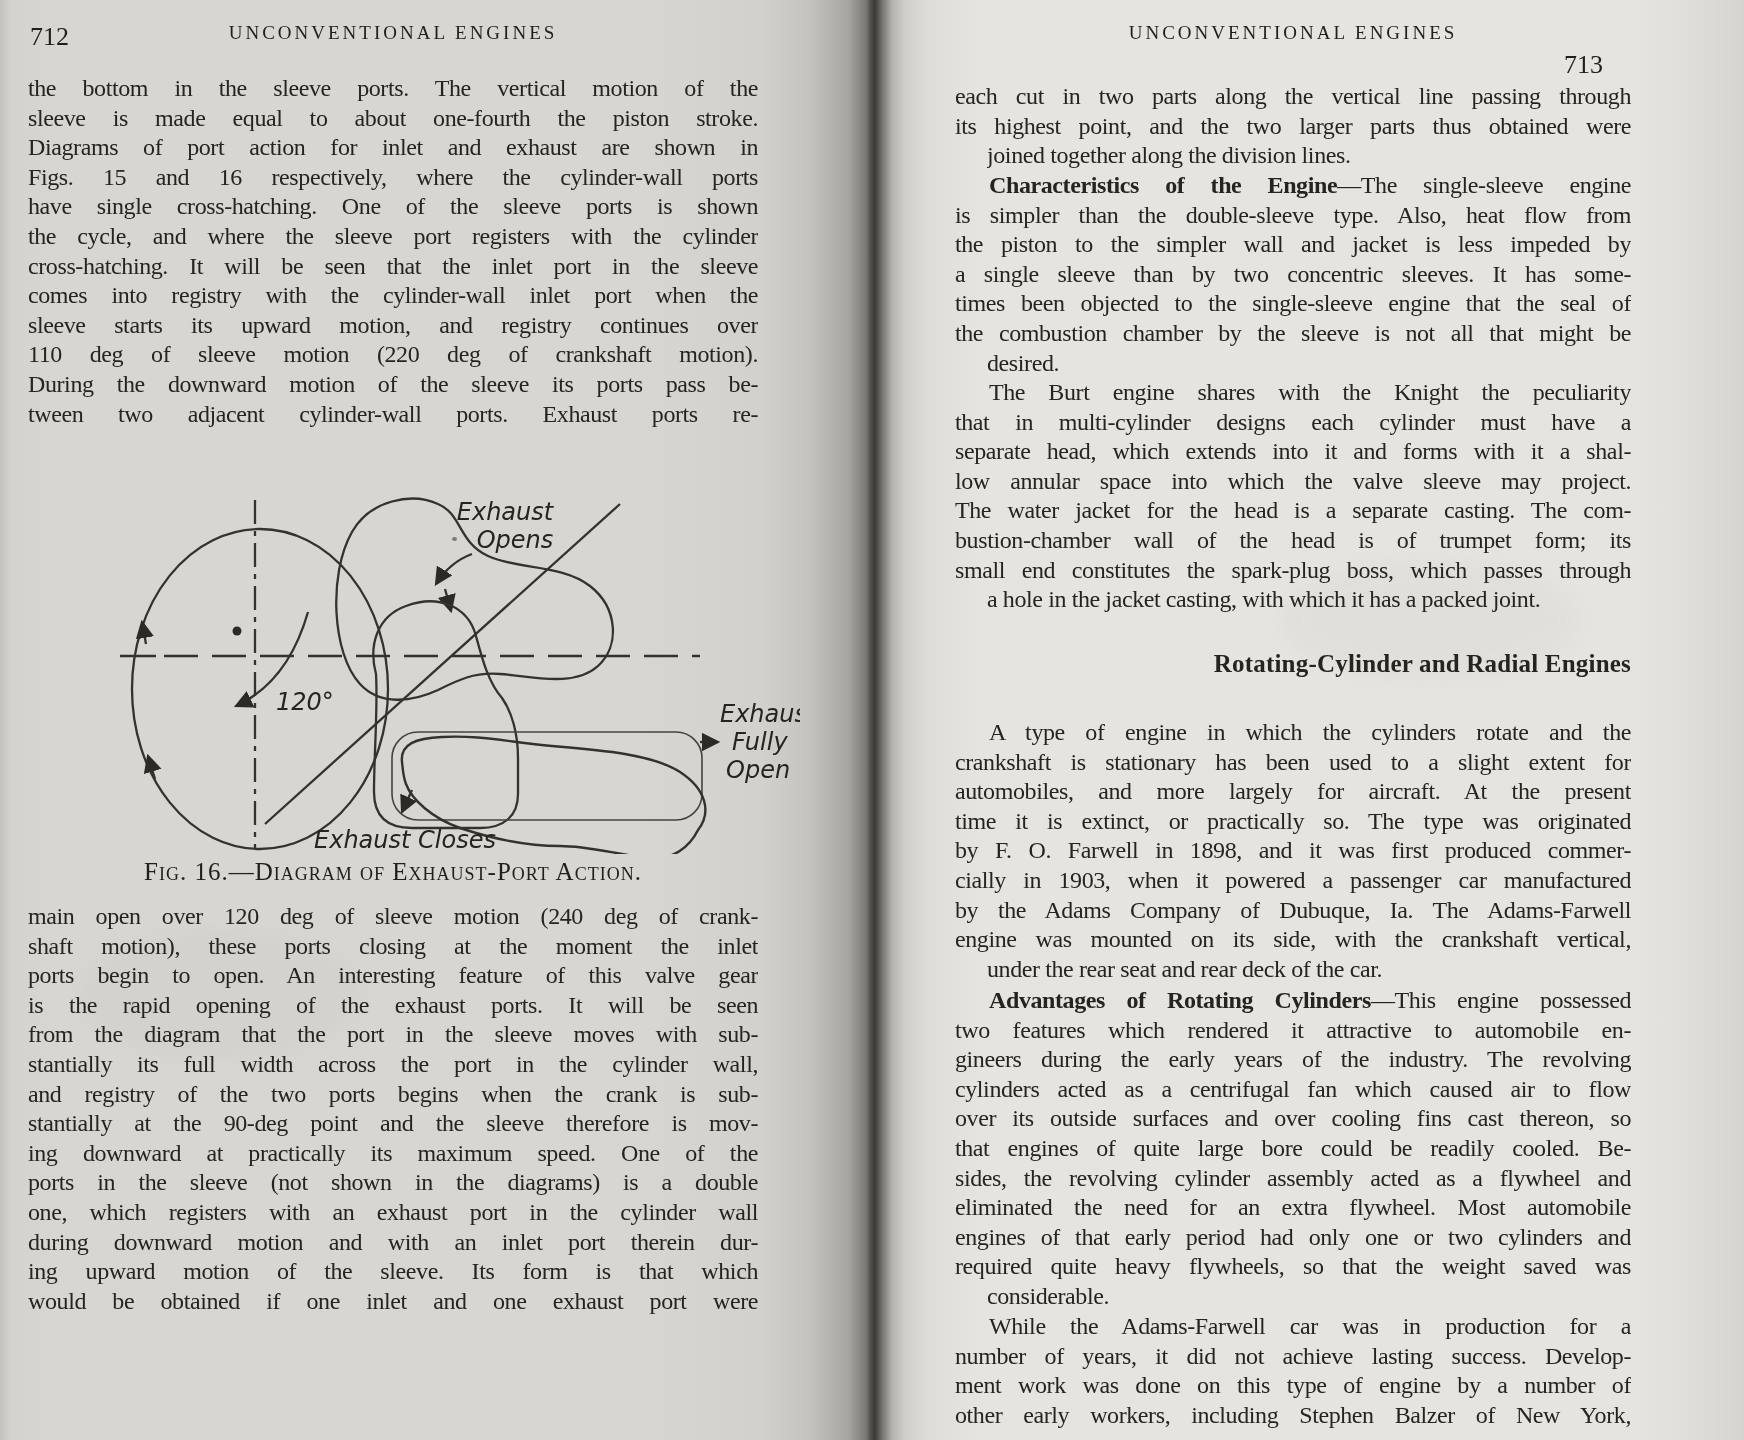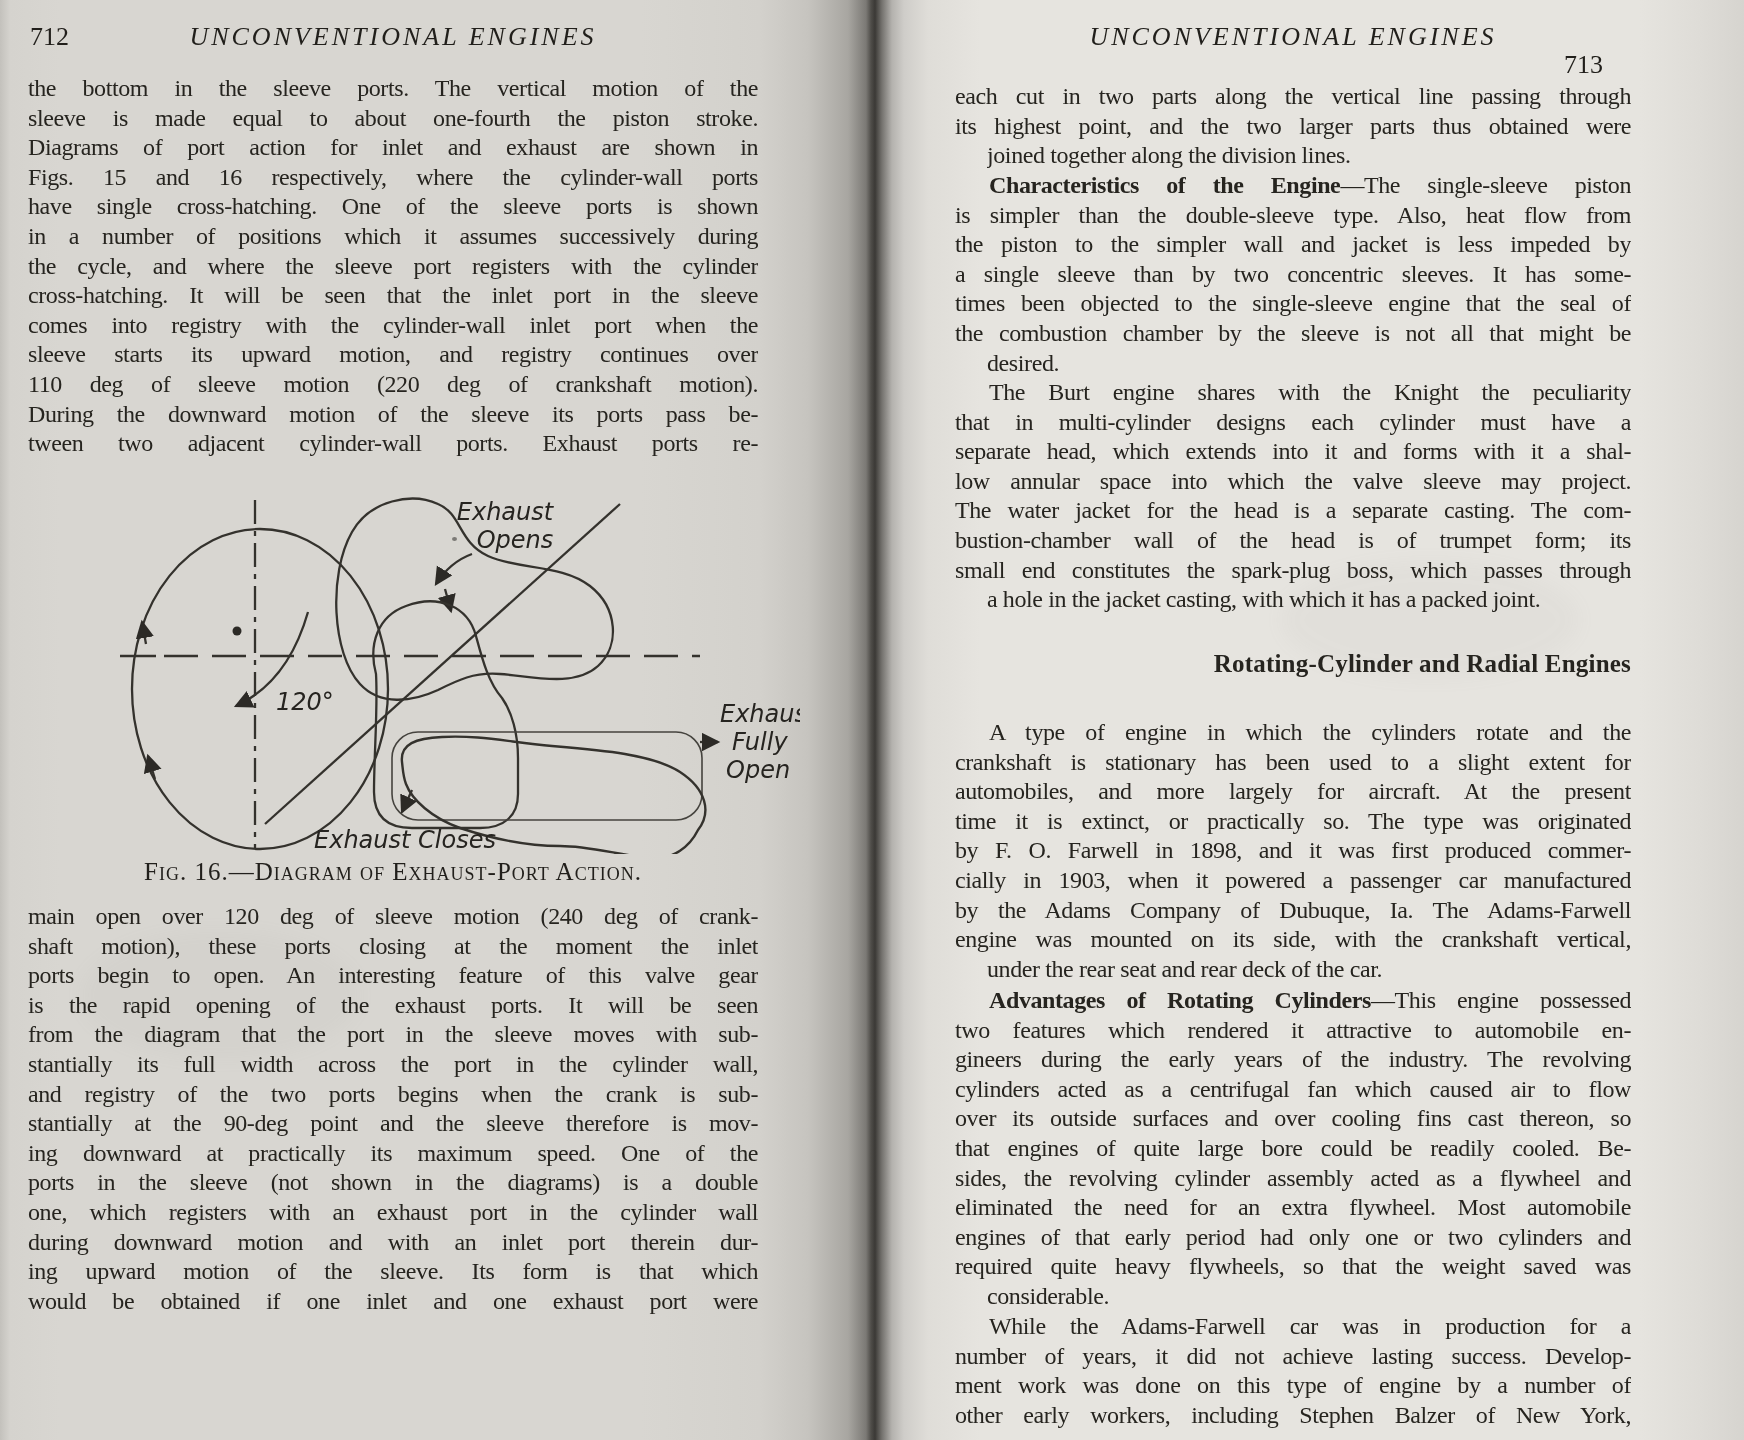--- a/index.html
+++ b/index.html
@@ -8,21 +8,21 @@
   .scan{position:absolute;inset:0;width:1744px;height:1440px;
     background:linear-gradient(90deg,
       #c3c1bc 0px,#d5d3ce 10px,#d8d6d1 60px,#d8d6d1 640px,#d3d1cc 760px,
       #c6c4bf 808px,#a8a6a1 848px,#7b7975 866px,#4f4d49 871px,#3b3936 875px,
       #75736f 882px,#b4b2ae 892px,#cfcdc9 904px,#dfddd8 928px,#e6e4df 980px,
       #e6e4df 1640px,#dedcd7 1700px,#d6d4cf 1744px);}
   .page{position:absolute;top:0;height:1440px;padding-left:41px;}
   .page-left{left:0;width:860px;}
   .page-right{left:884px;width:860px;}
 
-  .running-head{position:absolute;font-size:26px;letter-spacing:3px;color:#211f1b;font-style:italic;}
+  .running-head{position:absolute;font-size:19px;letter-spacing:3px;color:#211f1b;}
   .pageno{position:absolute;font-size:26px;color:#211f1b;}
 
   .para{position:absolute;}
   .ln{text-align:justify;text-align-last:justify;height:29.6px;line-height:29.6px;
       overflow:hidden;font-size:24px;letter-spacing:-0.4px;white-space:normal;}
   .ln.end{text-align-last:left;margin-left:32px;}
   .ln.ind{text-indent:34px;}
   .ln b{font-weight:bold;}
 
   .col-left{left:28px;width:730px;}
@@ -57,21 +57,20 @@
   <div class="page page-left">
     <div class="pageno" style="left:30px;top:22px;">712</div>
     <div class="running-head" style="left:28px;width:730px;top:22px;text-align:center;">UNCONVENTIONAL ENGINES</div>
 
     <div class="para col-left" style="top:74px;">
         <div class="ln"><b></b><span>the bottom in the sleeve ports.  The vertical motion of the</span></div>
         <div class="ln"><b></b><span>sleeve is made equal to about one-fourth the piston stroke.</span></div>
         <div class="ln"><b></b><span>Diagrams of port action for inlet and exhaust are shown in</span></div>
         <div class="ln"><b></b><span>Figs. 15 and 16 respectively, where the cylinder-wall ports</span></div>
         <div class="ln"><b></b><span>have single cross-hatching.  One of the sleeve ports is shown</span></div>
-        <div class="ln"><b></b><span>in a number of positions which it assumes successively during</span></div>
         <div class="ln"><b></b><span>the cycle, and where the sleeve port registers with the cylinder</span></div>
         <div class="ln"><b></b><span>cross-hatching.  It will be seen that the inlet port in the sleeve</span></div>
         <div class="ln"><b></b><span>comes into registry with the cylinder-wall inlet port when the</span></div>
         <div class="ln"><b></b><span>sleeve starts its upward motion, and registry continues over</span></div>
         <div class="ln"><b></b><span>110 deg of sleeve motion (220 deg of crankshaft motion).</span></div>
         <div class="ln"><b></b><span>During the downward motion of the sleeve its ports pass be-</span></div>
         <div class="ln"><b></b><span>tween two adjacent cylinder-wall ports.  Exhaust ports re-</span></div>
       </div>
 
     <svg class="figure" viewBox="0 0 740 360">
@@ -154,21 +153,21 @@
     <div class="pageno" style="left:680px;top:22px;margin-top:28px;">713</div>
   </div>
 
   <div class="para col-right" style="top:82px;">
       <div class="ln"><b></b><span>each cut in two parts along the vertical line passing through</span></div>
       <div class="ln"><b></b><span>its highest point, and the two larger parts thus obtained were</span></div>
       <div class="ln end"><b></b><span>joined together along the division lines.</span></div>
     </div>
 
   <div class="para col-right" style="top:171px;">
-      <div class="ln ind"><b>Characteristics of the Engine</b><span>—The single-sleeve piston</span></div>
+      <div class="ln ind"><b>Characteristics of the Engine</b><span>—The single-sleeve engine</span></div>
       <div class="ln"><b></b><span>is simpler than the double-sleeve type.  Also, heat flow from</span></div>
       <div class="ln"><b></b><span>the piston to the simpler wall and jacket is less impeded by</span></div>
       <div class="ln"><b></b><span>a single sleeve than by two concentric sleeves.  It has some-</span></div>
       <div class="ln"><b></b><span>times been objected to the single-sleeve engine that the seal of</span></div>
       <div class="ln"><b></b><span>the combustion chamber by the sleeve is not all that might be</span></div>
       <div class="ln end"><b></b><span>desired.</span></div>
     </div>
 
   <div class="para col-right" style="top:378px;">
       <div class="ln ind"><b></b><span>The Burt engine shares with the Knight the peculiarity</span></div>

